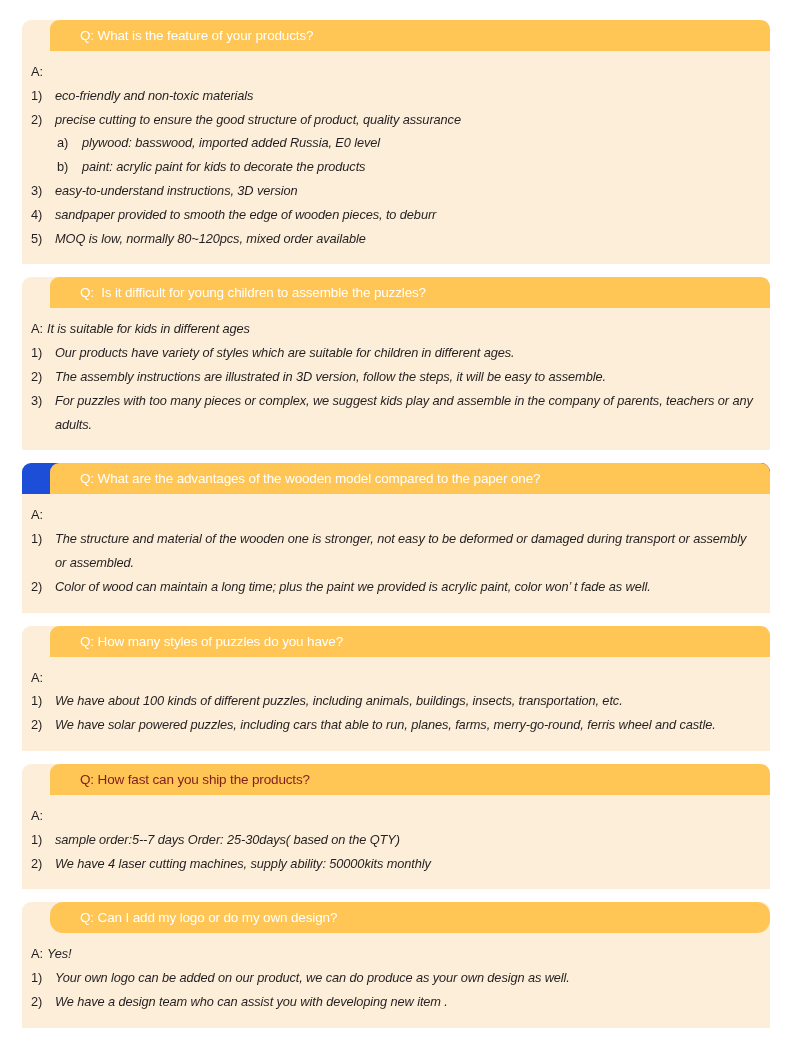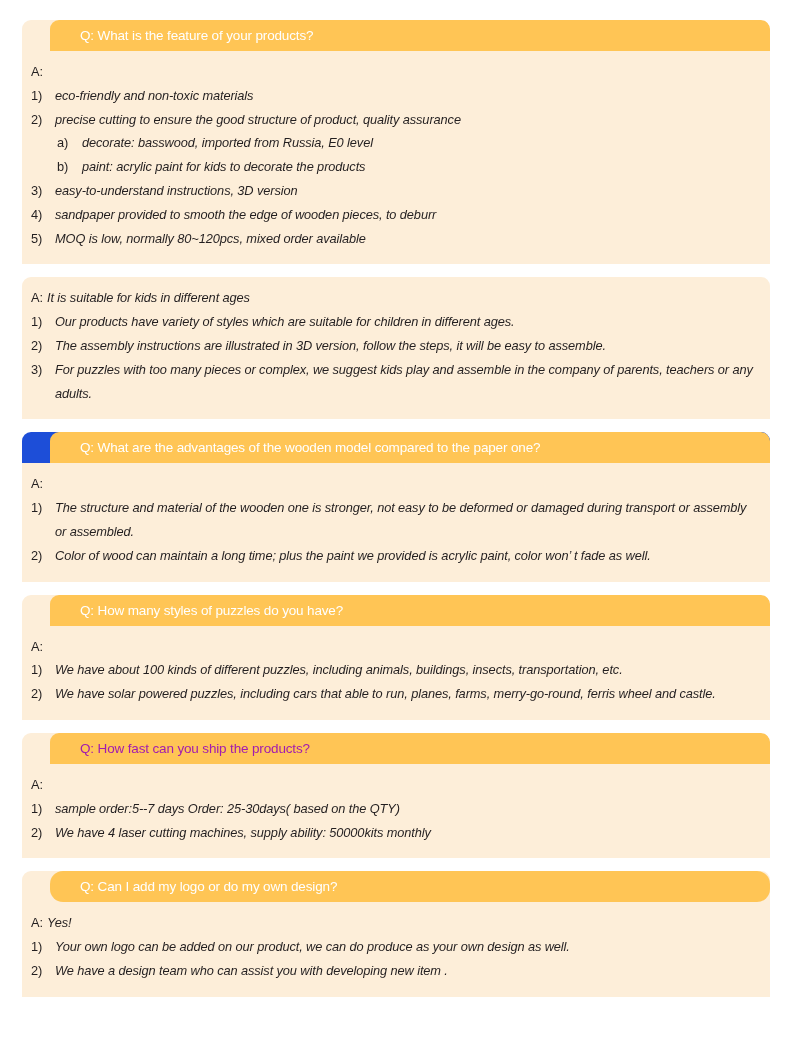--- a/index.html
+++ b/index.html
@@ -92,41 +92,42 @@
           <div class="ans-line lvl-1" style="color: rgb(35, 31, 32);">
             <span class="marker">1)</span>
             <span class="ltext">eco-friendly and non-toxic materials</span>
           </div>
           <div class="ans-line lvl-1" style="color: rgb(35, 31, 32);">
             <span class="marker">2)</span>
             <span class="ltext">precise cutting to ensure the good structure of product, quality assurance</span>
           </div>
           <div class="ans-line lvl-2" style="color: rgb(35, 31, 32);">
             <span class="marker">a)</span>
-            <span class="ltext">decorate: basswood, imported from Russia, E0 level</span>
+            <span class="ltext">plywood: basswood, imported added Russia, E0 level</span>
           </div>
           <div class="ans-line lvl-2" style="color: rgb(35, 31, 32);">
             <span class="marker">b)</span>
             <span class="ltext">paint: acrylic paint for kids to decorate the products</span>
           </div>
           <div class="ans-line lvl-1" style="color: rgb(35, 31, 32);">
             <span class="marker">3)</span>
             <span class="ltext">easy-to-understand instructions, 3D version</span>
           </div>
           <div class="ans-line lvl-1" style="color: rgb(35, 31, 32);">
             <span class="marker">4)</span>
             <span class="ltext">sandpaper provided to smooth the edge of wooden pieces, to deburr</span>
           </div>
           <div class="ans-line lvl-1" style="color: rgb(35, 31, 32);">
             <span class="marker">5)</span>
             <span class="ltext">MOQ is low, normally 80~120pcs, mixed order available</span>
           </div>
         </div>
       </div>
       <div class="faq-card" style="background: rgb(253, 238, 217);">
+        <div class="faq-question" style="background: rgb(255, 197, 85); color: rgb(255, 255, 255);">Q:  Is it difficult for young children to assemble the puzzles?</div>
         <div class="faq-answer" style="background: rgb(253, 238, 217);">
           <div class="ans-line lvl-a" style="color: rgb(35, 31, 32);">
             <span class="marker">A:</span>
             <span class="ltext">It is suitable for kids in different ages</span>
           </div>
           <div class="ans-line lvl-1" style="color: rgb(35, 31, 32);">
             <span class="marker">1)</span>
             <span class="ltext">Our products have variety of styles which are suitable for children in different ages.</span>
           </div>
           <div class="ans-line lvl-1" style="color: rgb(35, 31, 32);">
@@ -167,21 +168,21 @@
             <span class="marker">1)</span>
             <span class="ltext">We have about 100 kinds of different puzzles, including animals, buildings, insects, transportation, etc.</span>
           </div>
           <div class="ans-line lvl-1" style="color: rgb(35, 31, 32);">
             <span class="marker">2)</span>
             <span class="ltext">We have solar powered puzzles, including cars that able to run, planes, farms, merry-go-round, ferris wheel and castle.</span>
           </div>
         </div>
       </div>
       <div class="faq-card" style="background: rgb(253, 238, 217);">
-        <div class="faq-question" style="background: rgb(255, 197, 85); color: #a21caf;">Q: How fast can you ship the products?</div>
+        <div class="faq-question" style="background: rgb(255, 197, 85); color: #7f1d1d;">Q: How fast can you ship the products?</div>
         <div class="faq-answer" style="background: rgb(253, 238, 217);">
           <div class="ans-line lvl-a" style="color: rgb(35, 31, 32);">
             <span class="marker">A:</span>
             <span class="ltext"></span>
           </div>
           <div class="ans-line lvl-1" style="color: rgb(35, 31, 32);">
             <span class="marker">1)</span>
             <span class="ltext">sample order:5--7 days Order: 25-30days( based on the QTY)</span>
           </div>
           <div class="ans-line lvl-1" style="color: rgb(35, 31, 32);">

